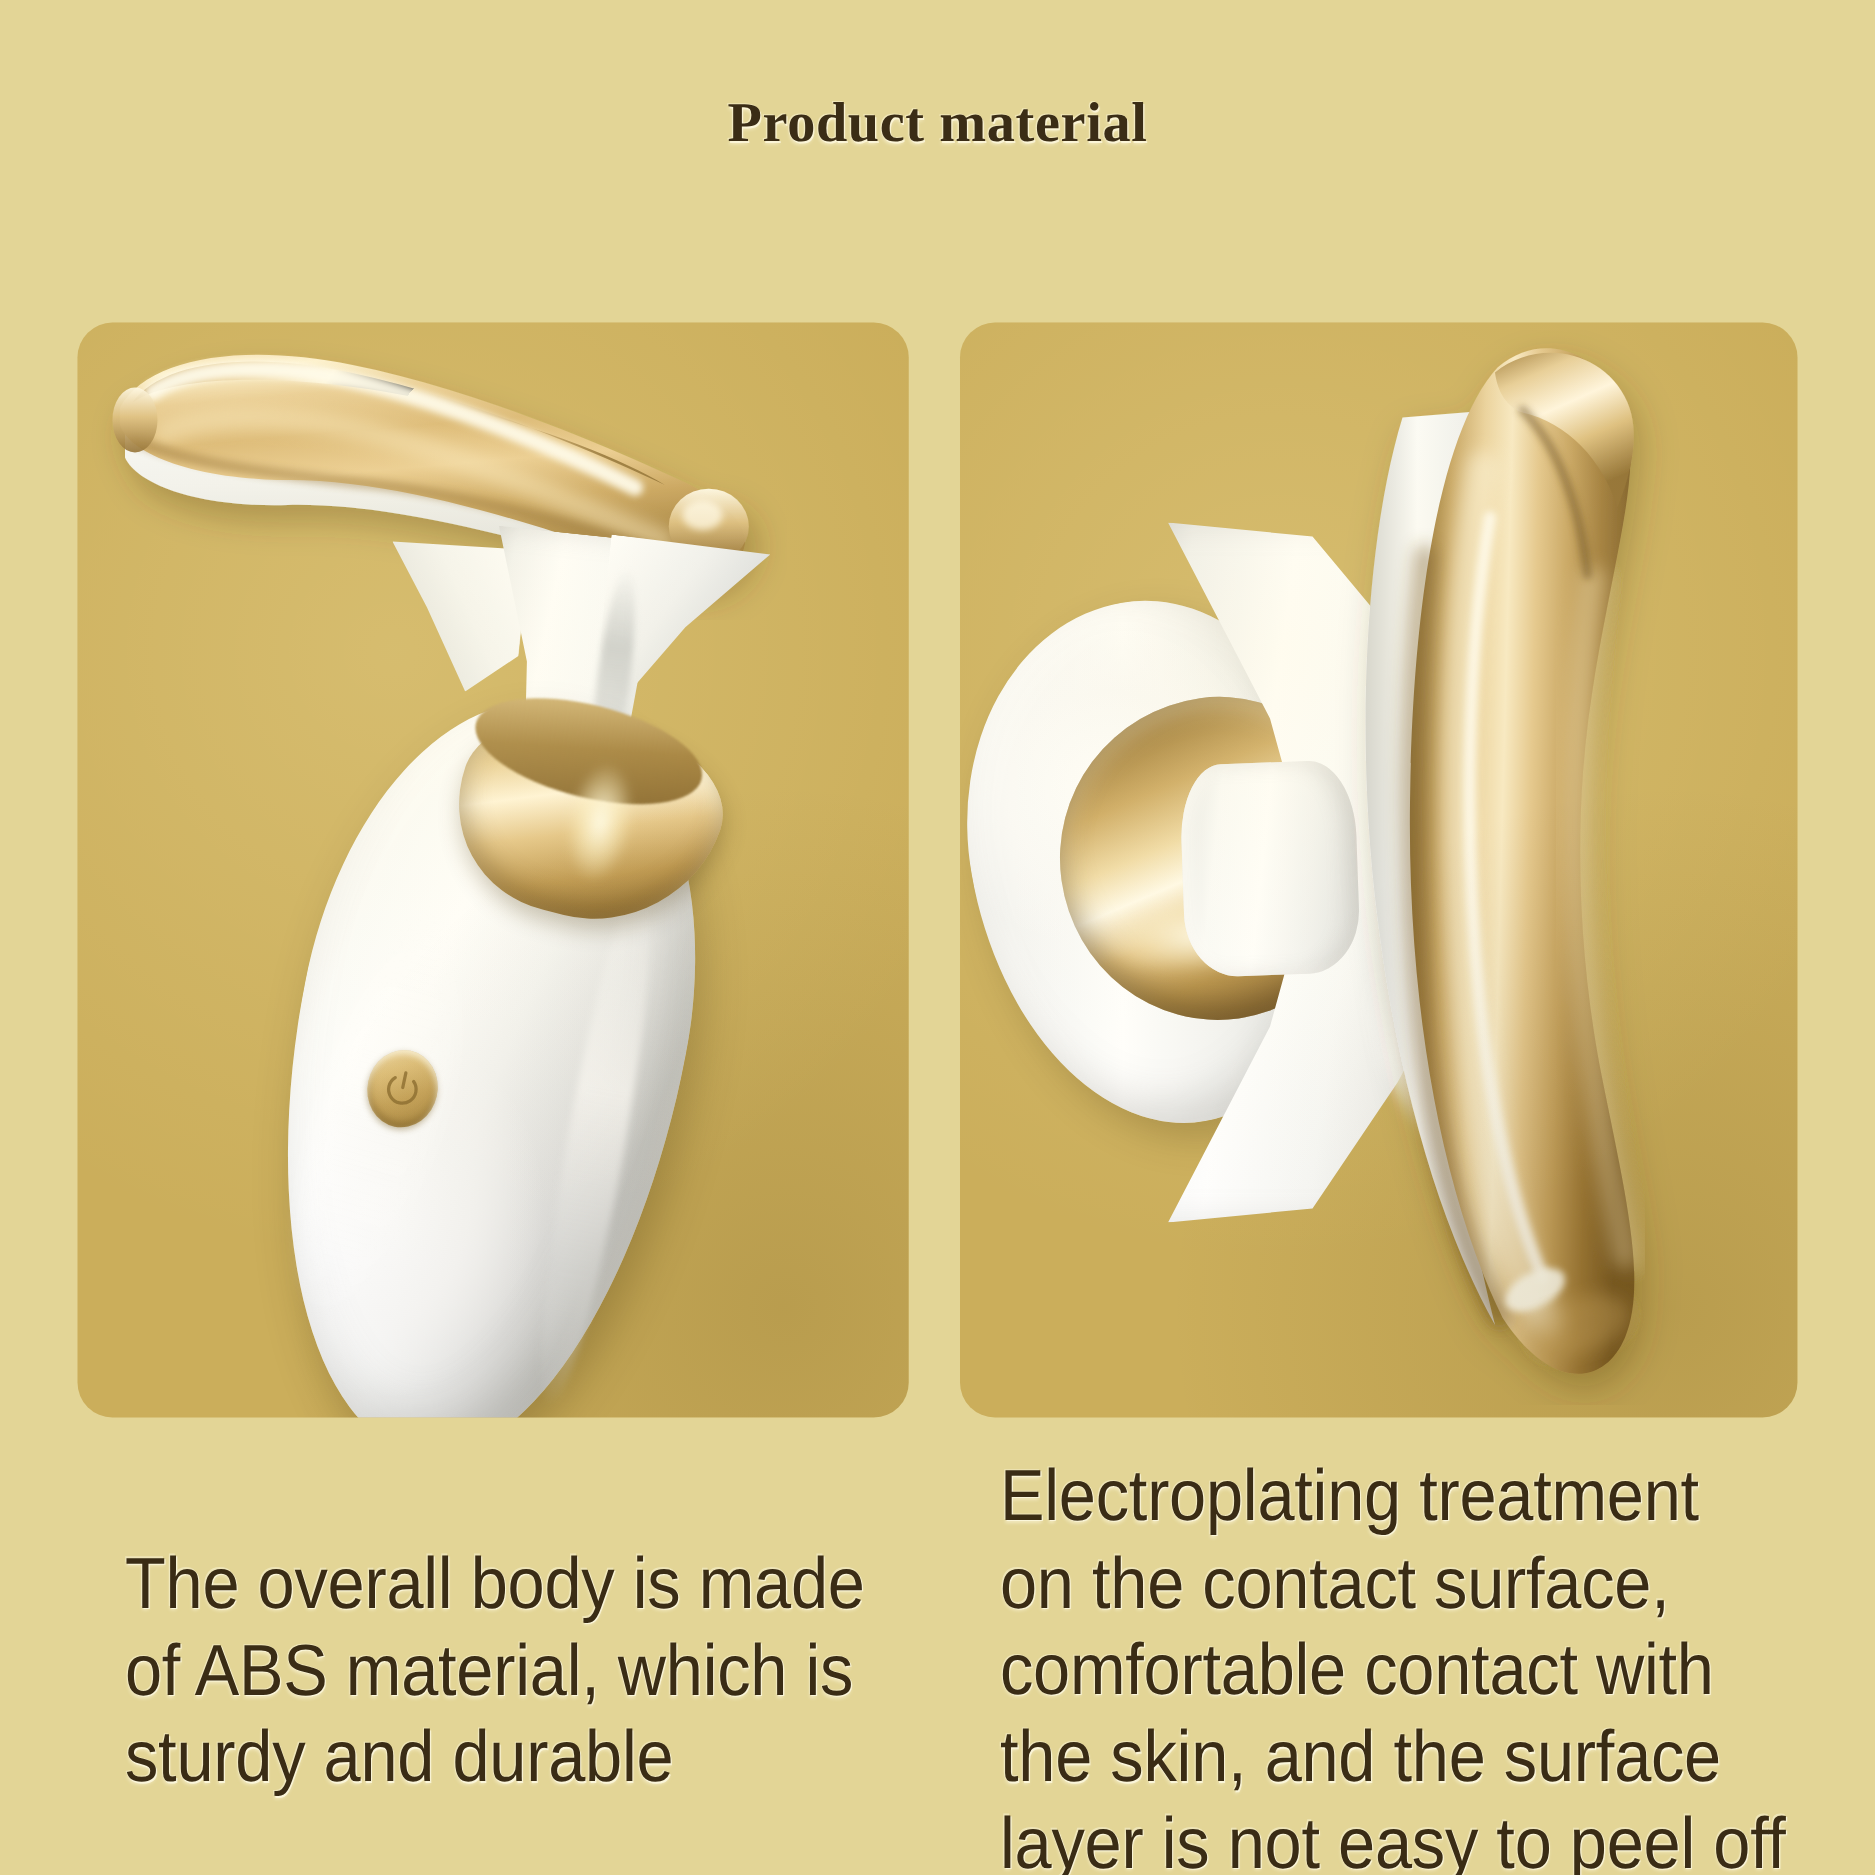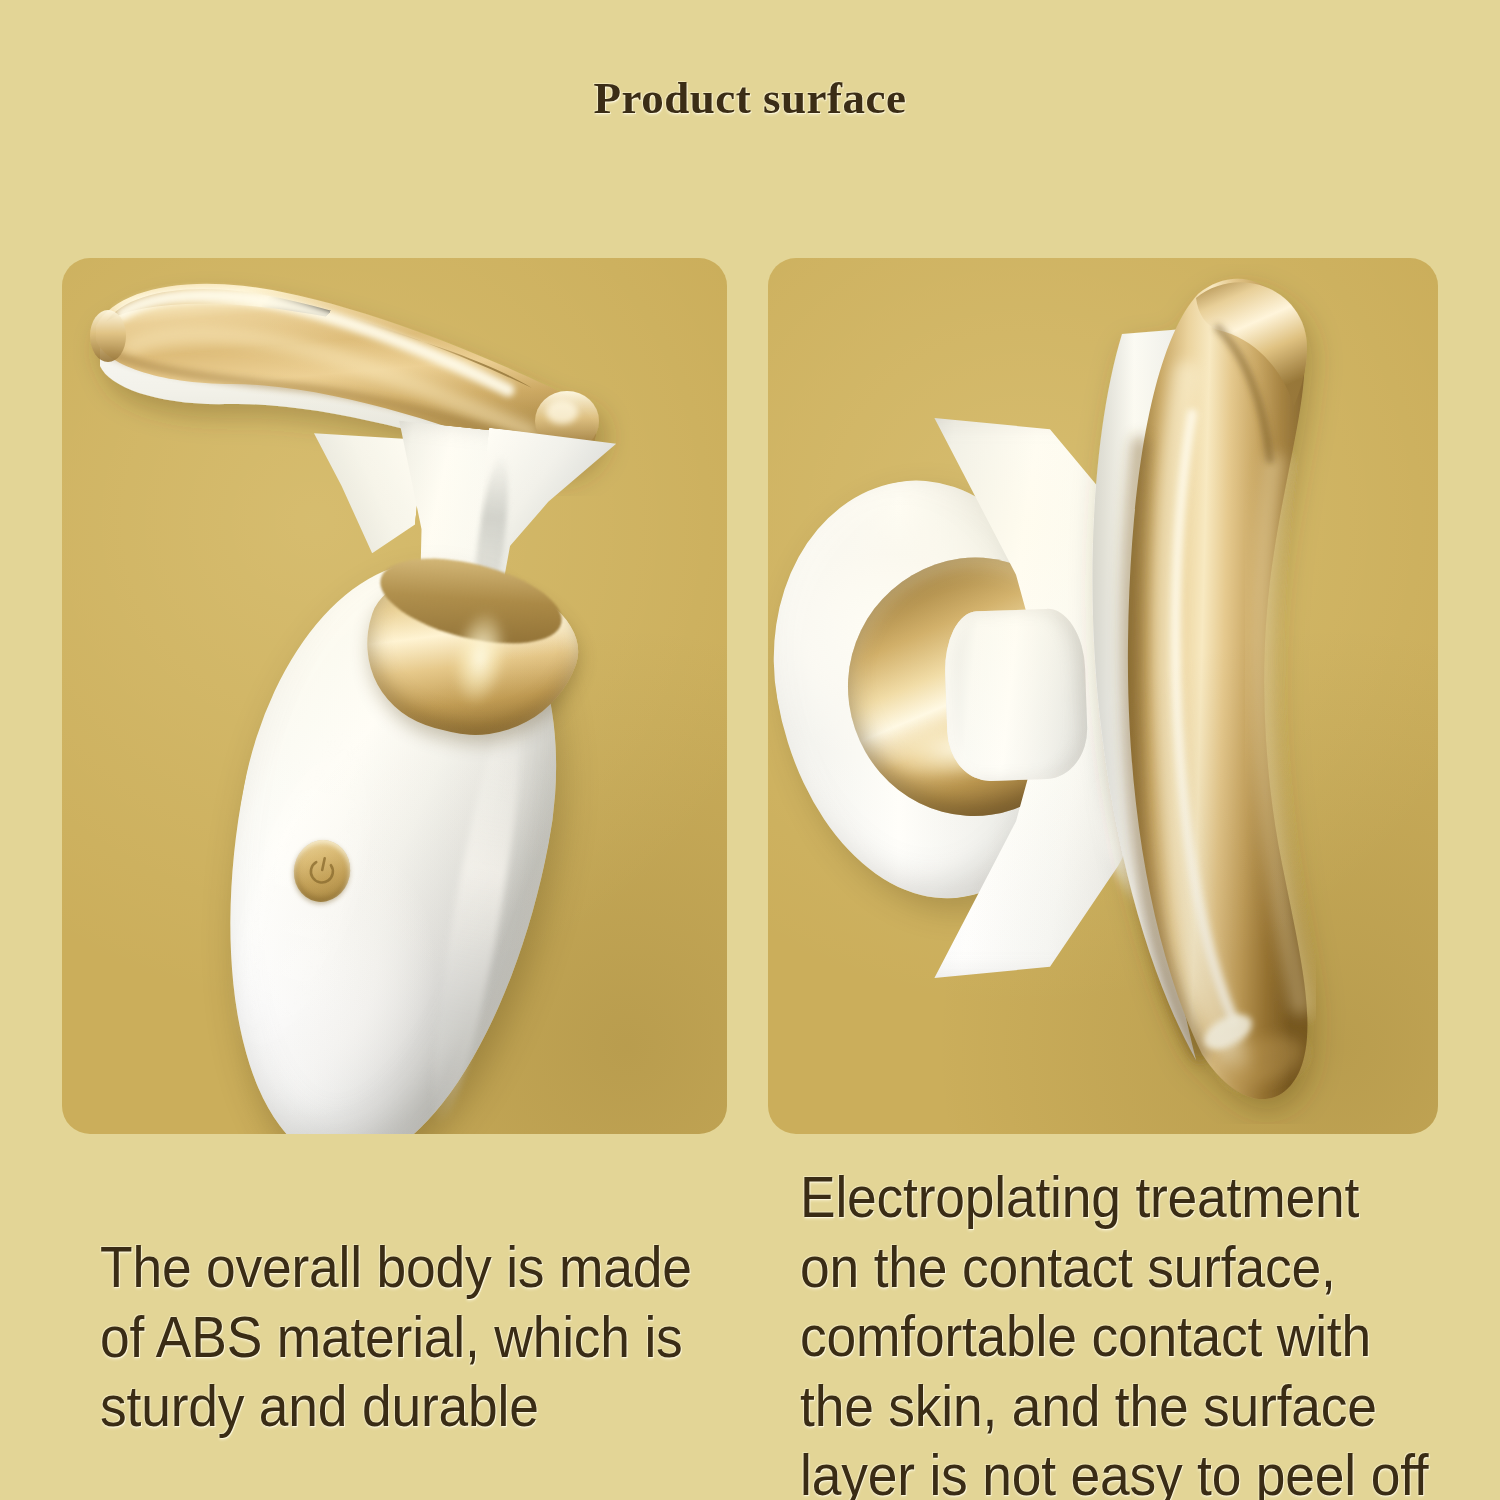--- a/index.html
+++ b/index.html
@@ -372,21 +372,21 @@
     transform: scaleX(.92);
     transform-origin: left top;
   }
   .cap-left  { left: 100px; top: 1232px; width: 760px; }
   .cap-right { left: 800px; top: 1162px; width: 760px; }
   .cap .line { display: block; white-space: nowrap; }
 </style>
 </head>
 <body>
 
-<div class="page-title">Product surface</div>
+<div class="page-title">Product material</div>
 
 <div class="panels">
 
   <div class="panel panel-left">
     <div class="dev-l">
 
       <div class="head">
         <svg width="560" height="230" viewBox="0 0 560 230" xmlns="http://www.w3.org/2000/svg">
           <defs>
             <linearGradient id="lgoldA" x1="0" y1="0" x2="0.25" y2="1">

